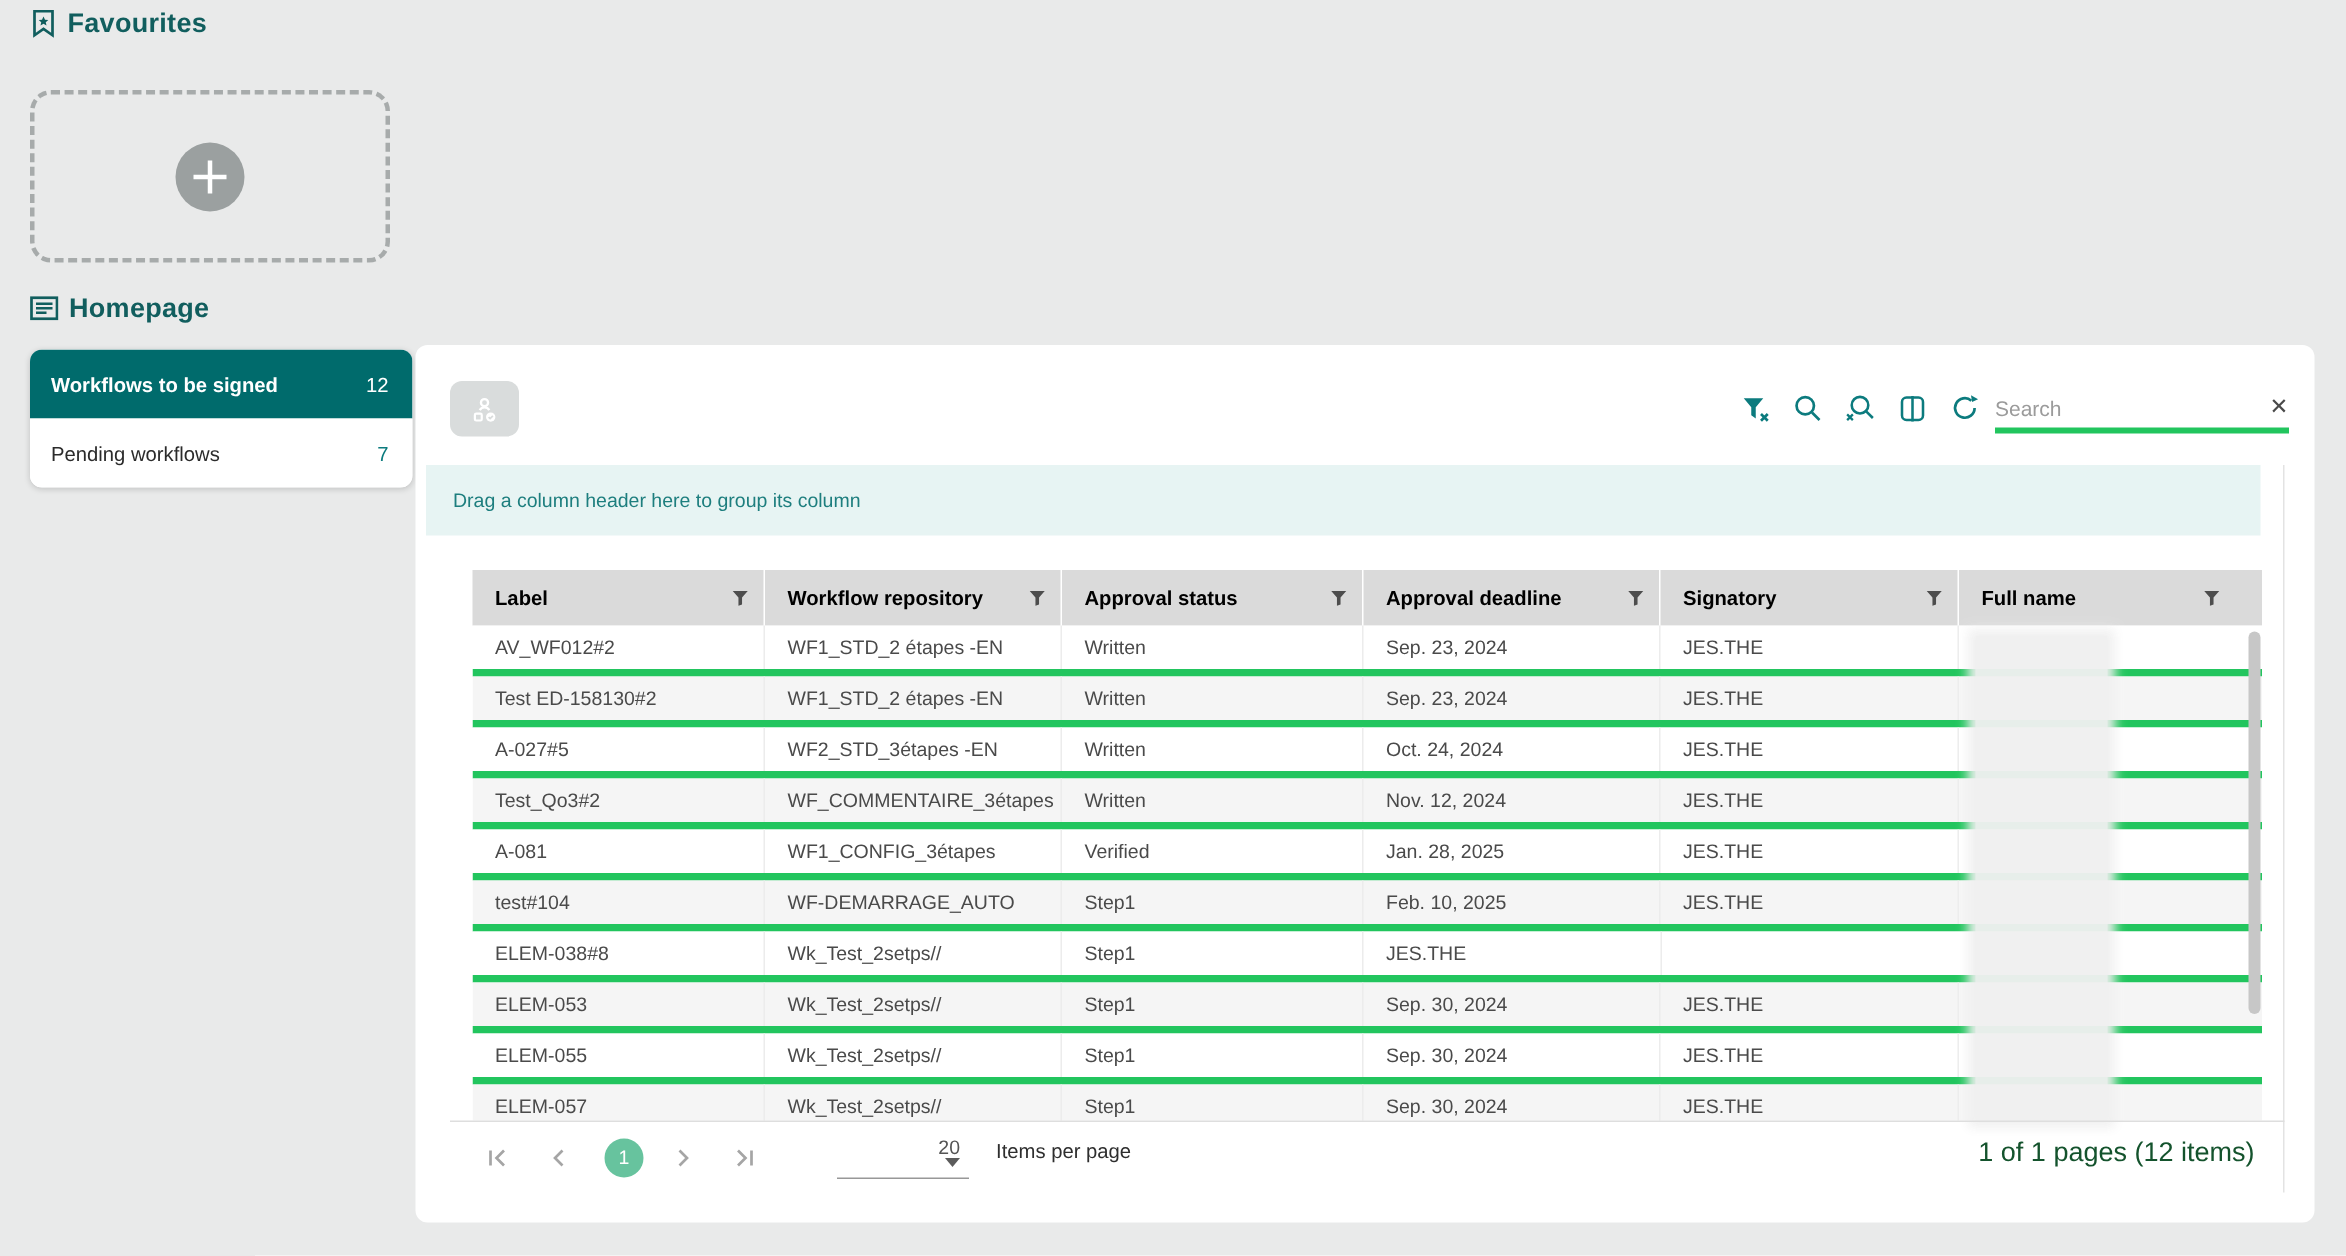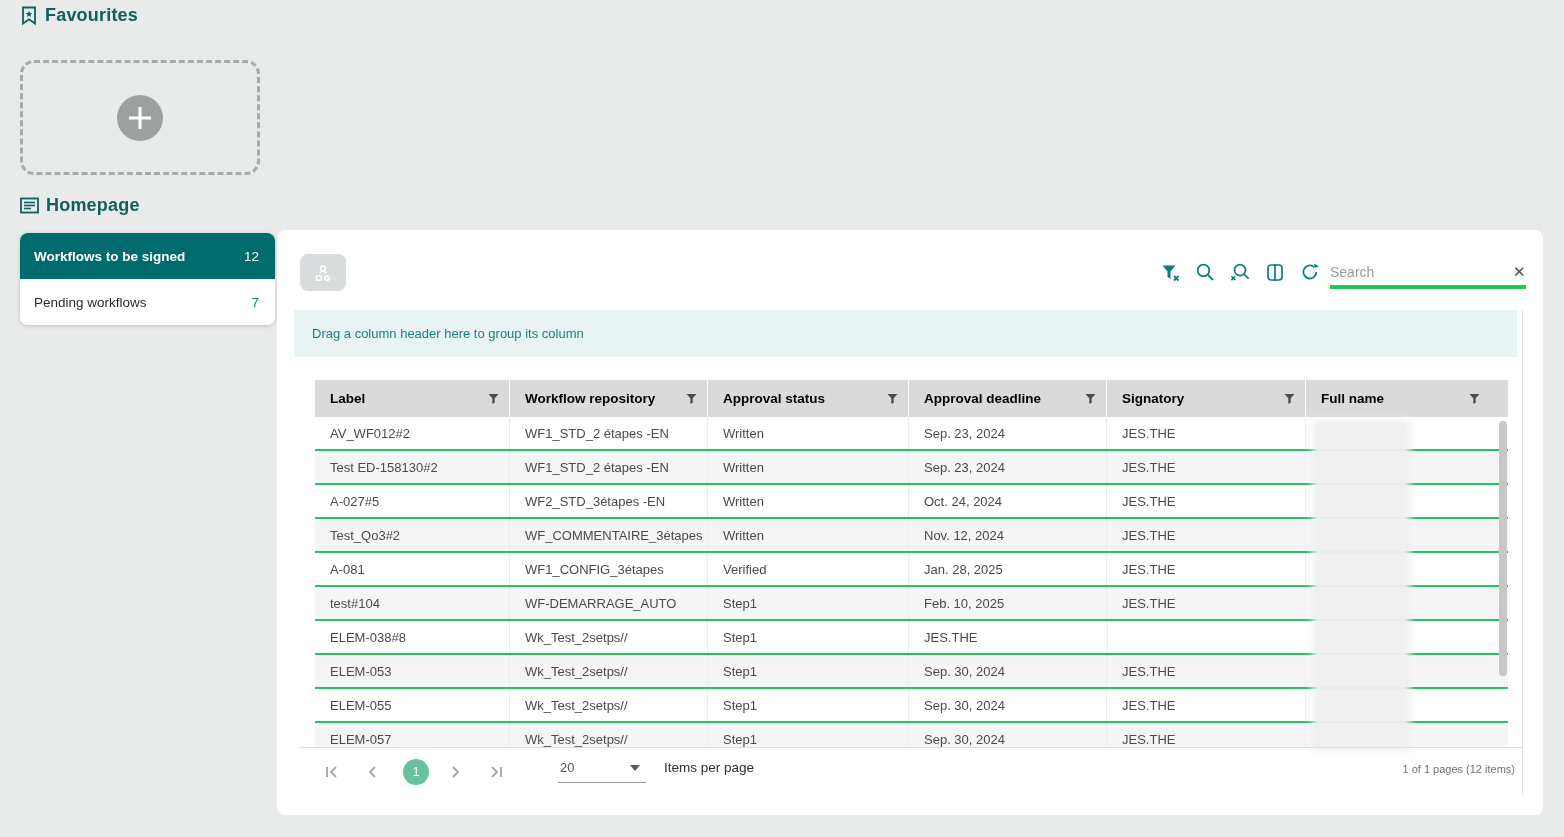--- a/index.html
+++ b/index.html
@@ -84,42 +84,42 @@
     font-family:"Liberation Sans", sans-serif;background:transparent;
   }
   .search-wrap input::placeholder{color:#9b9b9b;}
   .search-clear{
     border:none;background:none;font-size:15px;color:#4a4a4a;cursor:pointer;
     padding:0 2px;line-height:1;
   }
 
   
   .group-bar{
-    position:absolute;left:294px;top:310px;width:1223px;height:47px;
+    position:absolute;left:284px;top:310px;width:1223px;height:47px;
     background:var(--group-bg);display:flex;align-items:center;
     padding-left:18px;font-size:13px;color:#1d7e7e;
   }
 
   
   .thead{
     position:absolute;left:315px;top:380px;width:1193px;height:37px;
     display:flex;background:#dadada;
   }
   .hcell{
     display:flex;align-items:center;justify-content:space-between;
     padding:0 10px 0 15px;border-left:1px solid #fff;
     font-size:13.5px;font-weight:bold;color:#000000;cursor:pointer;
   }
   .hcell:first-child{border-left:none;}
   .tbody-viewport{
     position:absolute;left:315px;top:417px;width:1193px;height:330px;
     overflow:hidden;
   }
   .trow{
-    display:flex;height:34px;background:#fff;border-bottom:2px solid #22c55e;
+    display:flex;height:34px;background:#fff;border-bottom:5px solid #22c55e;
   }
   .trow.alt{background:#f5f5f5;}
   .tcell{
     display:flex;align-items:center;padding:0 8px 0 15px;
     font-size:13px;color:#4a4a4a;border-left:1px solid #ececec;
     white-space:nowrap;overflow:hidden;
   }
   .tcell:first-child{border-left:none;}
   .c1{width:194px;} .c2{width:198px;} .c3{width:201px;}
   .c4{width:198px;} .c5{width:199px;} .c6{width:185px;}
@@ -149,27 +149,27 @@
     display:flex;align-items:center;justify-content:center;margin-left:11px;
   }
   .pg-btn:first-child{margin-left:17px;}
   .pg-page{
     width:26px;height:26px;border-radius:50%;background:var(--pager-green);
     color:#fff;font-size:13px;display:flex;align-items:center;justify-content:center;
     margin-left:15px;cursor:pointer;
   }
   .page-size{
     margin-left:47px;width:88px;border-bottom:1px solid #989898;
-    display:flex;align-items:center;justify-content:space-between;
-    padding:0 6px 7px 2px;cursor:pointer;
+    display:flex;align-items:flex-end;justify-content:space-between;
+    padding:0 6px 7px 2px;cursor:pointer;flex-direction:column;
   }
   .page-size .ps-value{font-size:13px;color:#555;}
   .ps-caret{width:0;height:0;border-left:5px solid transparent;border-right:5px solid transparent;border-top:6px solid #5b5b5b;}
   .ipp-label{margin-left:18px;font-size:13.5px;color:#2e2e2e;margin-bottom:8px;}
-  .pg-summary{margin-left:auto;margin-right:8px;font-size:11px;color:#737373;margin-bottom:6px;}
+  .pg-summary{margin-left:auto;margin-right:20px;font-size:18px;color:#14532d;margin-bottom:6px;}
 </style>
 </head>
 <body>
 
 <div class="section-heading" id="fav-heading">
   <span>
     <svg width="18" height="20" viewBox="0 0 18 20">
       <path d="M3 1.5h12v16l-6-4.2-6 4.2z" fill="none" stroke="#115e5e" stroke-width="1.8"></path>
       <path d="M9 5l1 2.1 2.2.2-1.7 1.5.5 2.2L9 9.8 7 11l.5-2.2L5.8 7.3 8 7.1z" fill="#115e5e"></path>
     </svg>

